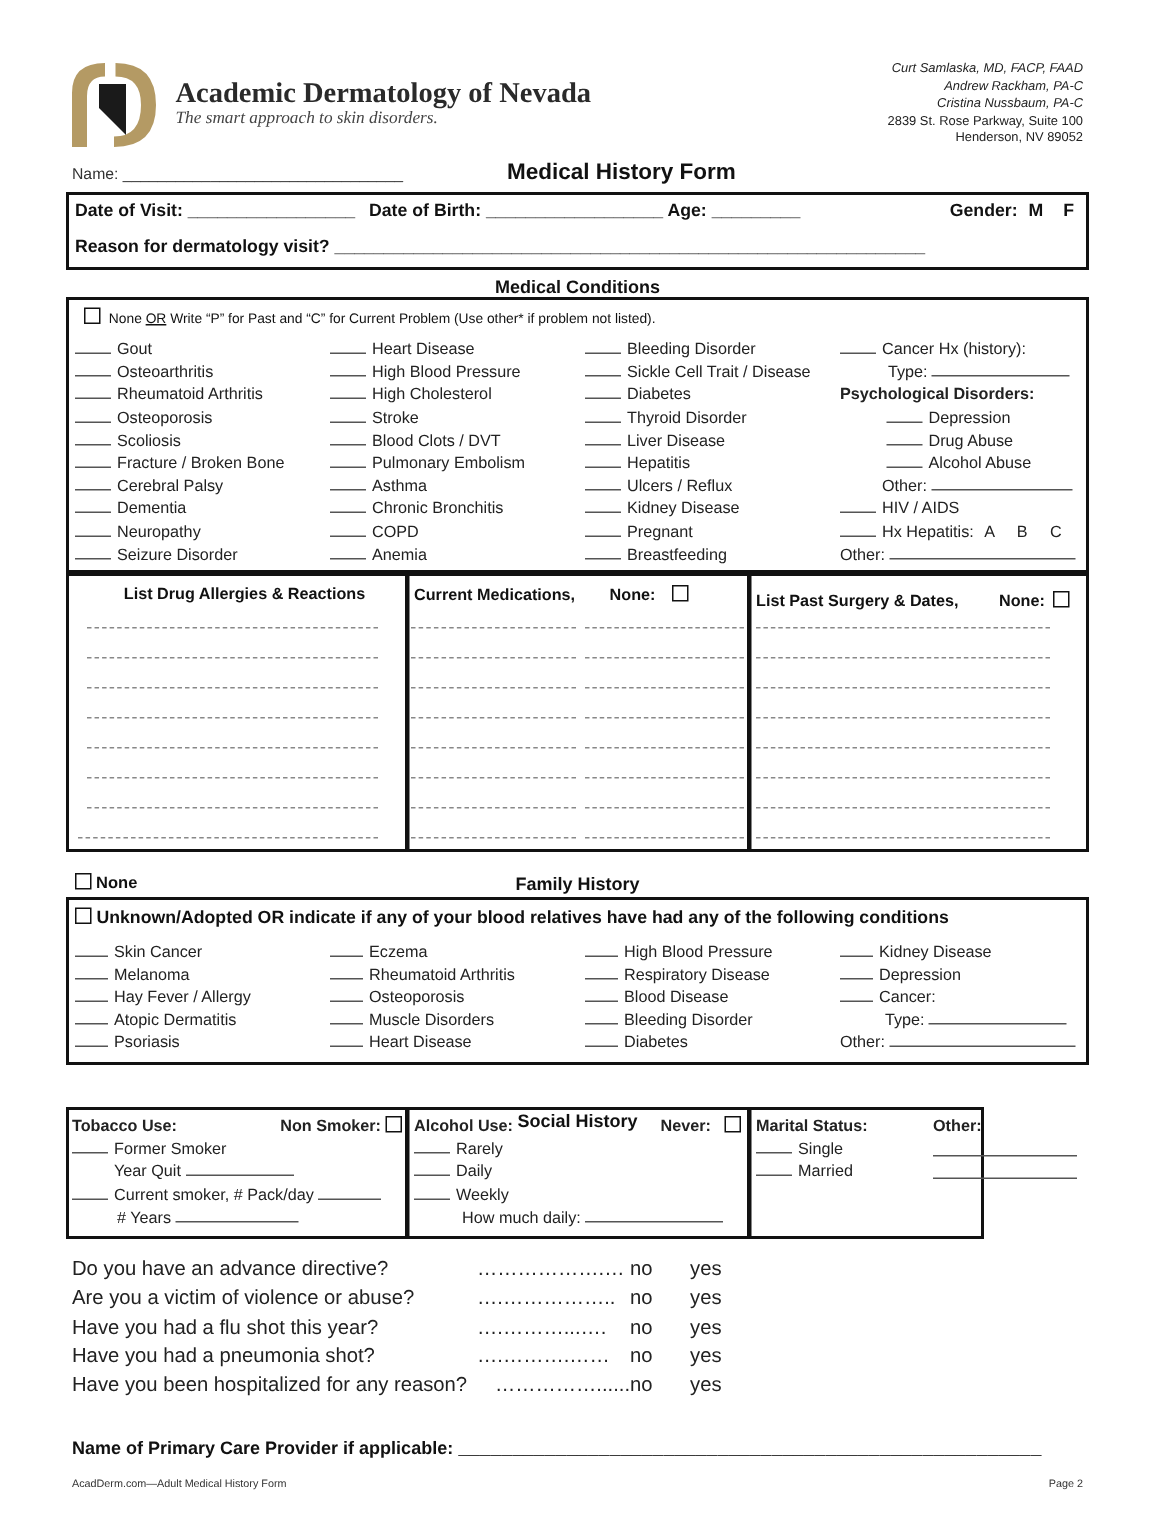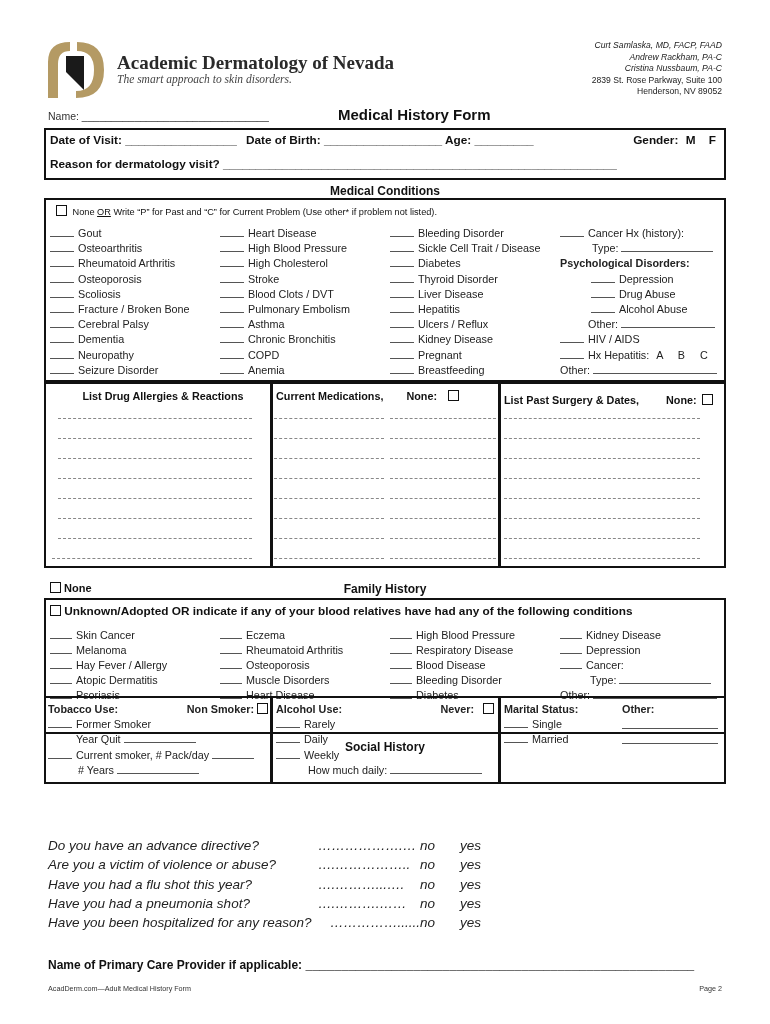--- a/index.html
+++ b/index.html
@@ -40,34 +40,34 @@
   .bold { font-weight: bold; }
 
   
   .lists-box { left: 44px; top: 382px; width: 682px; height: 186px; }
   .lists-box .divider { position: absolute; top: 0; bottom: 0; width: 2.5px; background: #111; }
   .list-head { position: absolute; top: 6px; font-size: 10.8px; font-weight: bold; white-space: nowrap; }
   .line { position: absolute; height: 0; border-top: 1px dashed #888; }
 
   
   .fam-none { left: 50px; top: 582px; font-size: 11px; font-weight: bold; }
-  .fam-box { left: 44px; top: 598px; width: 682px; height: 136px; }
+  .fam-box { left: 44px; top: 598px; width: 682px; height: 112px; }
   .fam-intro { position: absolute; left: 4px; top: 4px; font-size: 11.8px; font-weight: bold; white-space: nowrap; }
   .fam-col { position: absolute; top: 28px; font-size: 10.8px; line-height: 15px; color: #222; }
   .fam-col div { white-space: nowrap; }
   .b22 { width: 22px; margin-right: 4px; }
 
   
-  .social-box { left: 44px; top: 696px; width: 682px; height: 88px; }
+  .social-box { left: 44px; top: 738px; width: 612px; height: 88px; }
   .social-col { position: absolute; top: 4px; font-size: 10.8px; line-height: 15.2px; color: #222; }
   .social-col div { white-space: nowrap; }
 
   
   .questions { left: 48px; top: 836px; font-size: 13.5px; line-height: 19.3px; color: #222; }
-  .q-row { position: relative; height: 19.3px; width: 460px; font-style: italic; }
+  .q-row { position: relative; height: 19.3px; width: 460px; }
   .q-text { position: absolute; left: 0; white-space: nowrap; }
   .q-dots { position: absolute; left: 270px; white-space: nowrap; }
   .q-no { position: absolute; left: 372px; }
   .q-yes { position: absolute; left: 412px; }
 
   .pcp { left: 48px; top: 958px; font-size: 12px; font-weight: bold; white-space: nowrap; }
   .footer-left { left: 48px; top: 984px; font-size: 7.2px; color: #333; }
   .footer-right { right: 48px; top: 984px; font-size: 7.2px; color: #333; }
 </style>
 </head>

